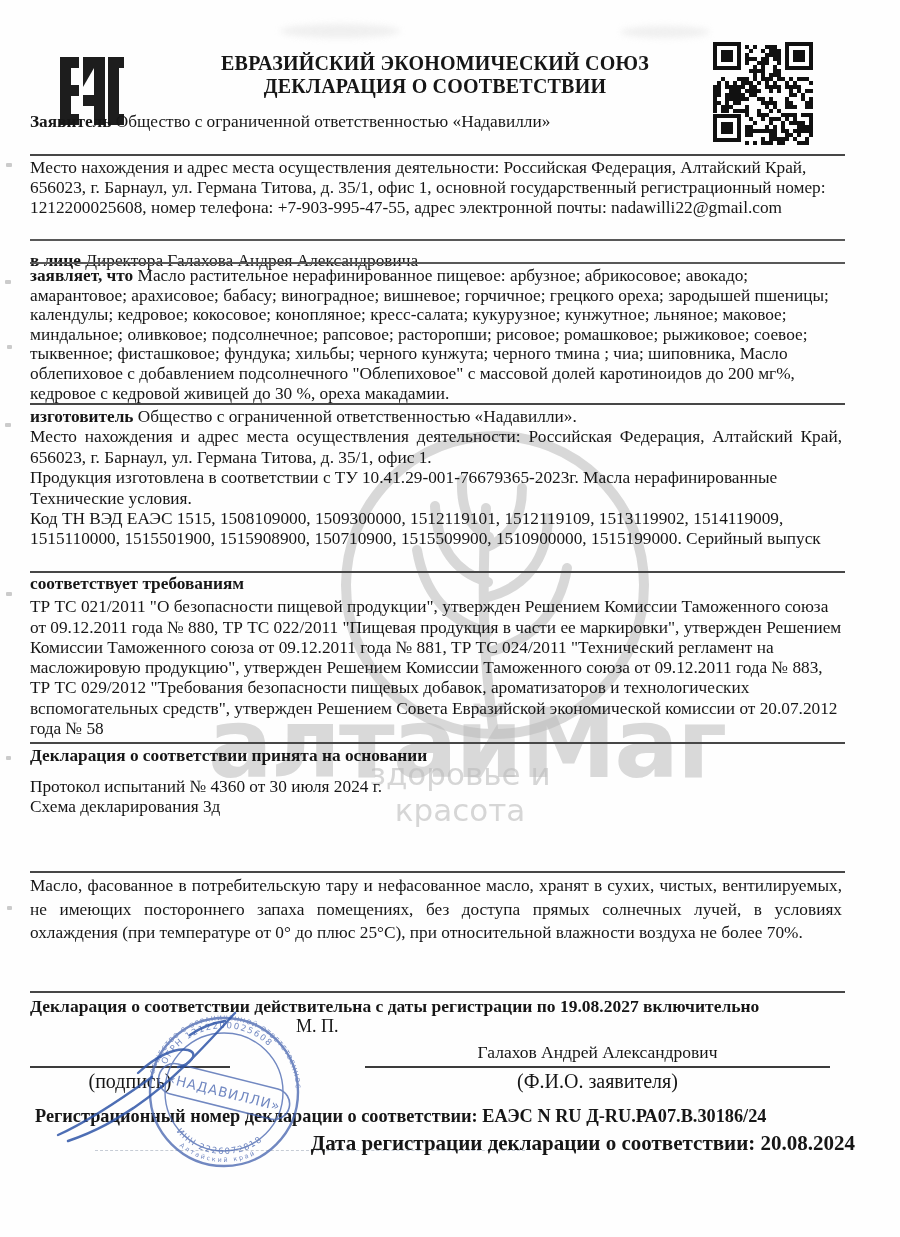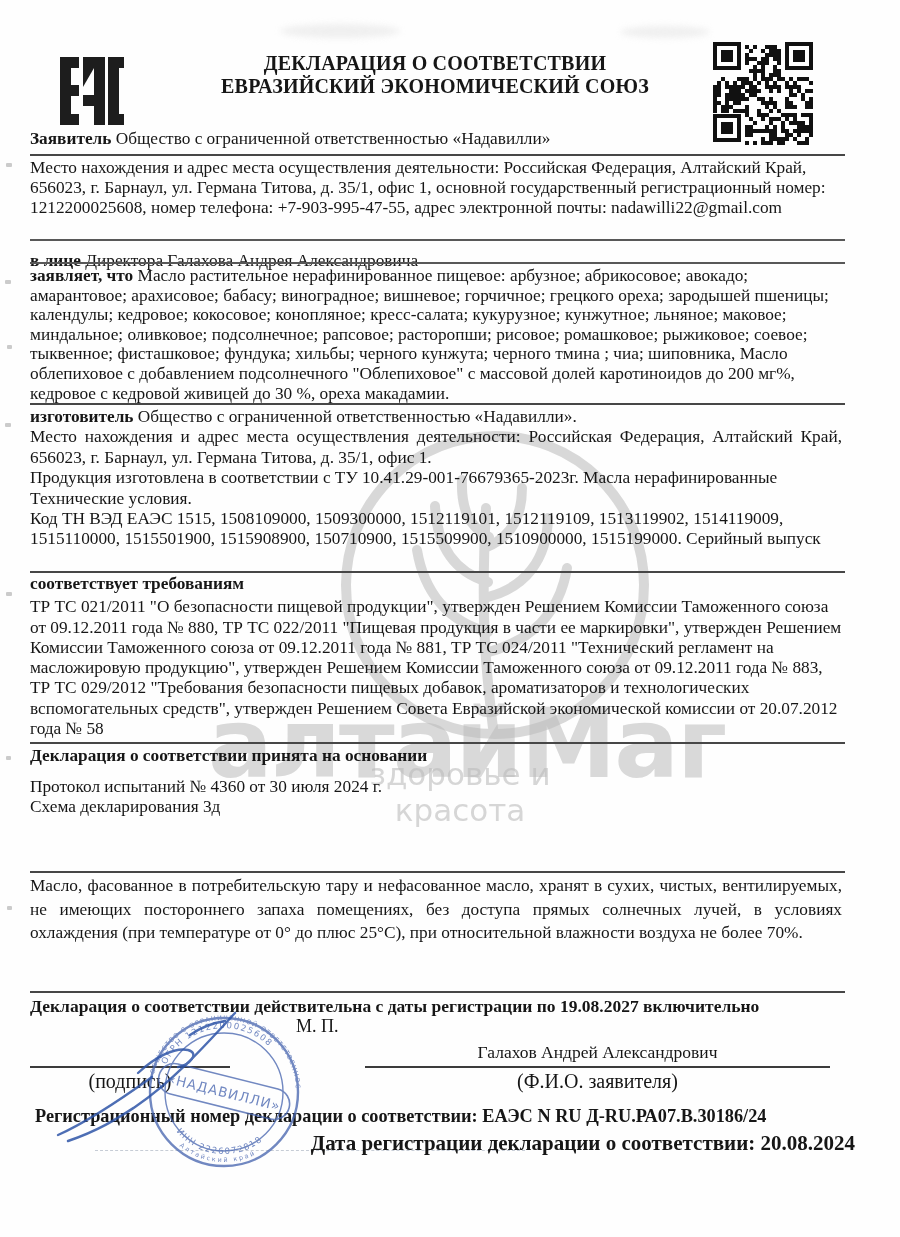--- a/index.html
+++ b/index.html
@@ -66,22 +66,22 @@
         <polygon points="34,0 45,0 45,68 34,68"></polygon>
         <polygon points="23,0 34,0 34,11 23,30"></polygon>
         <rect x="23" y="38" width="18" height="11"></rect>
         <rect x="48" y="0" width="11" height="68"></rect>
         <rect x="48" y="0" width="16" height="11"></rect>
         <rect x="48" y="57" width="16" height="11"></rect>
       </g>
     </svg>
 
     <div class="title">
+      <div>ЕВРАЗИЙСКИЙ ЭКОНОМИЧЕСКИЙ СОЮЗ</div>
       <div>ДЕКЛАРАЦИЯ О СООТВЕТСТВИИ</div>
-      <div>ЕВРАЗИЙСКИЙ ЭКОНОМИЧЕСКИЙ СОЮЗ</div>
     </div>
 
     <svg class="abs" id="qr" style="left:713px;top:42px;" width="104" height="106" viewBox="0 0 104 106">
         <rect x="32" y="3" width="4" height="4" fill="#111"></rect>
         <rect x="40" y="3" width="4" height="4" fill="#111"></rect>
         <rect x="52" y="3" width="4" height="4" fill="#111"></rect>
         <rect x="56" y="3" width="4" height="4" fill="#111"></rect>
         <rect x="60" y="3" width="4" height="4" fill="#111"></rect>
         <rect x="36" y="7" width="4" height="4" fill="#111"></rect>
         <rect x="48" y="7" width="4" height="4" fill="#111"></rect>
@@ -318,21 +318,21 @@
         <rect x="4" y="4" width="20" height="20" fill="#fff"></rect>
         <rect x="8" y="8" width="12" height="12" fill="#111"></rect>
         <rect x="72" y="0" width="28" height="28" fill="#111"></rect>
         <rect x="76" y="4" width="20" height="20" fill="#fff"></rect>
         <rect x="80" y="8" width="12" height="12" fill="#111"></rect>
         <rect x="0" y="72" width="28" height="28" fill="#111"></rect>
         <rect x="4" y="76" width="20" height="20" fill="#fff"></rect>
         <rect x="8" y="80" width="12" height="12" fill="#111"></rect>
       </svg>
 
-    <div class="txt" style="top:129px;">
+    <div class="txt" style="top:112px;">
       <p><span class="b">Заявитель</span><span> Общество с ограниченной ответственностью «Надавилли»</span></p>
     </div>
     <div class="rule" style="top:154px;"></div>
 
     <div class="txt" style="top:158px;">
       <p>Место нахождения и адрес места осуществления деятельности: Российская Федерация, Алтайский Край, 656023, г. Барнаул, ул. Германа Титова, д. 35/1, офис 1, основной государственный регистрационный номер: 1212200025608, номер телефона: +7-903-995-47-55, адрес электронной почты: nadawilli22@gmail.com</p>
     </div>
     <div class="rule thin" style="top:239px;"></div>
 
     <div class="txt" style="top:242px;margin-top:9px;">

